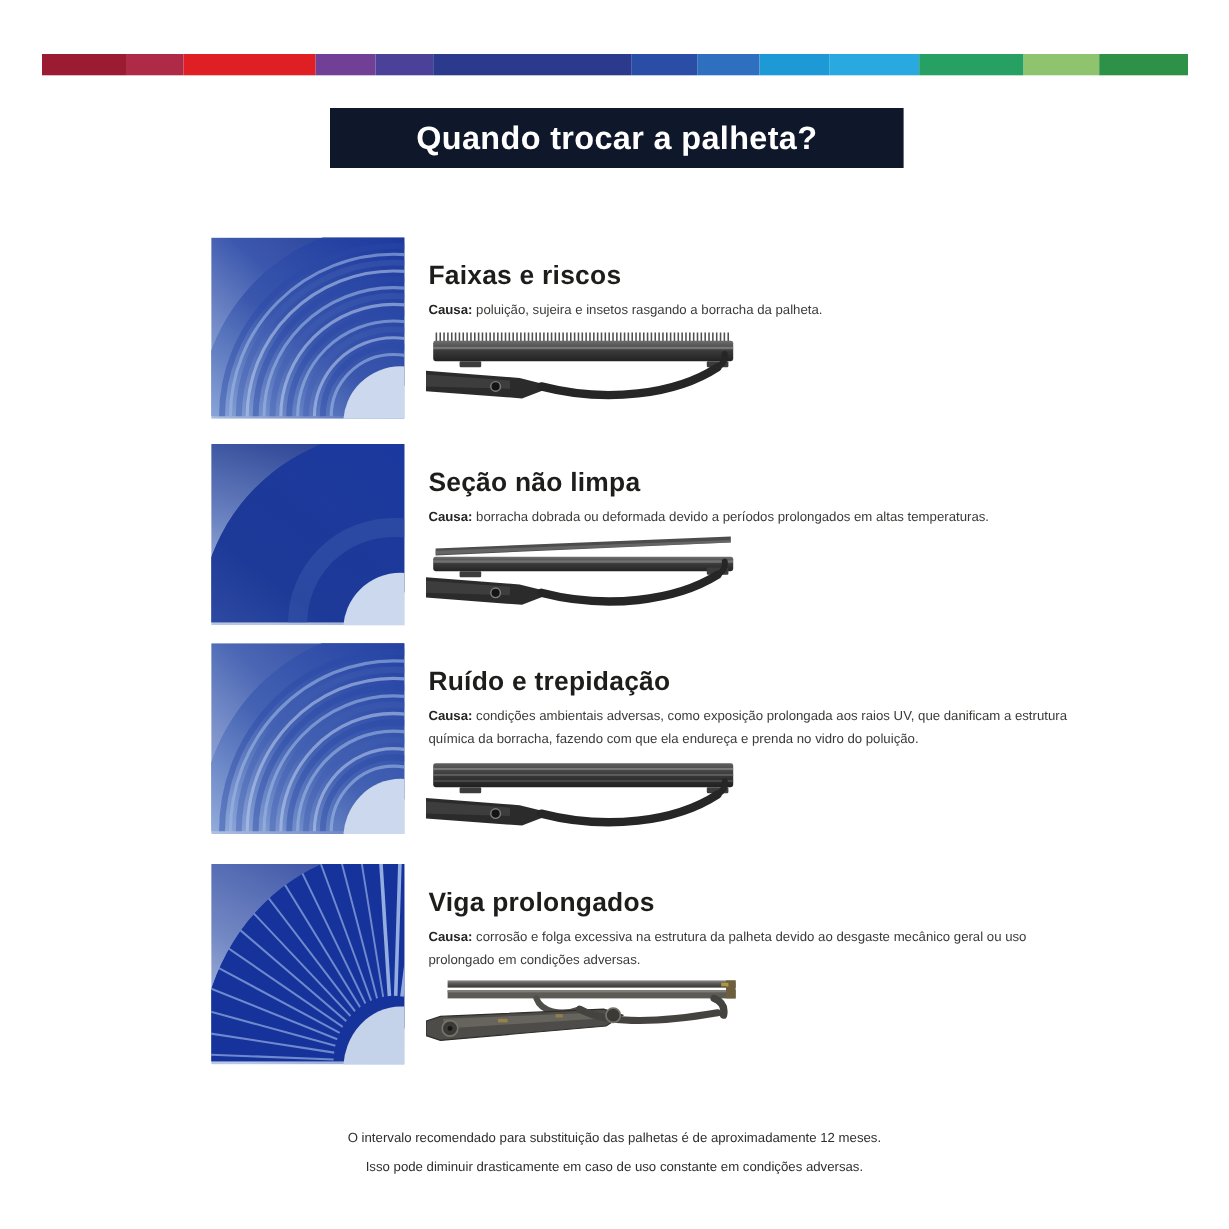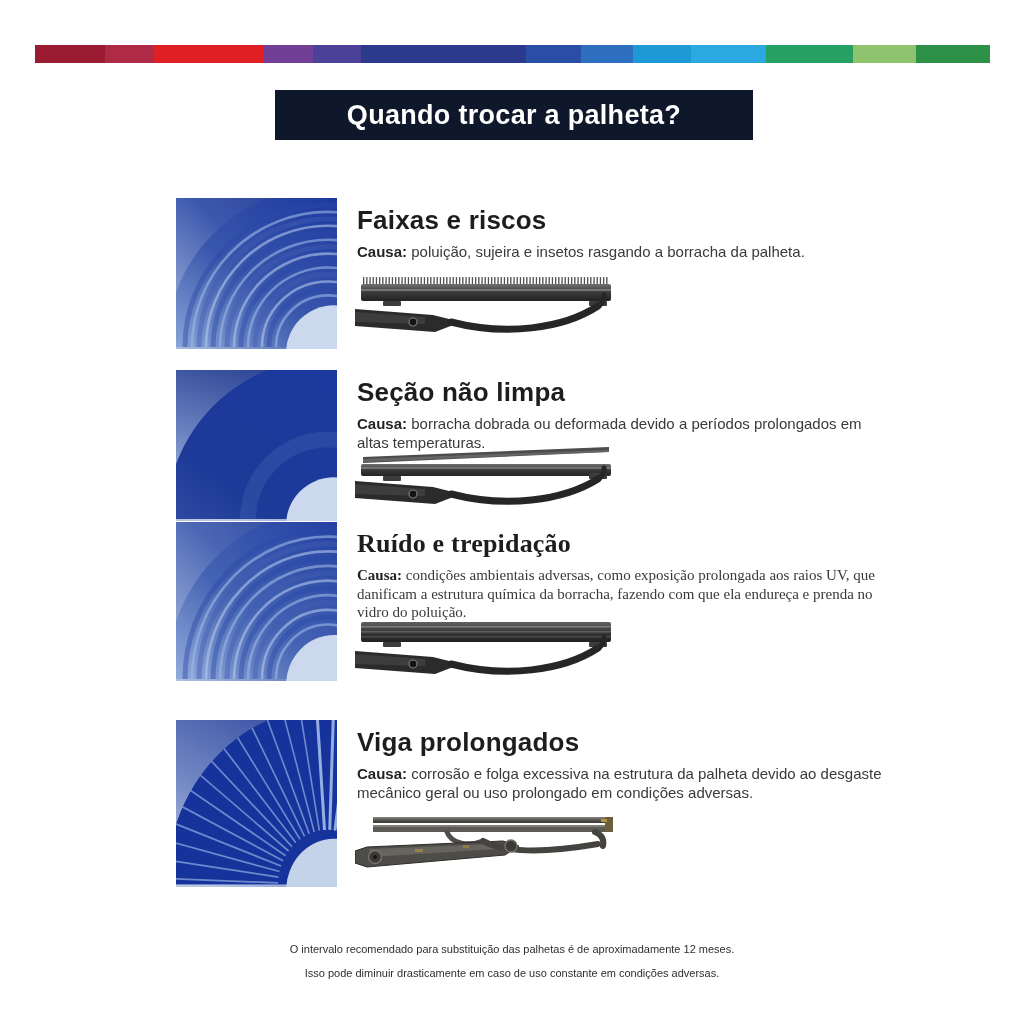--- a/index.html
+++ b/index.html
@@ -15,32 +15,32 @@
   .banner {
     position:absolute; left:275px; top:90px; width:478px; height:50px;
     background:#0f172a; color:#ffffff; display:flex; align-items:center; justify-content:center;
     font-size:27px; font-weight:700; letter-spacing:.3px;
   }
 
   
   .section { position:absolute; left:176px; width:716px; }
   .sec-0 { top:198px; height:152px; }
   .sec-1 { top:370px; height:152px; }
-  .sec-2 { top:522px; height:160px;font-family:Liberation Serif, serif; }
+  .sec-2 { top:536px; height:160px; }
   .sec-3 { top:720px; height:168px; }
 
   .glass { position:absolute; left:0; top:0; width:161px; }
   .glass svg { display:block; width:161px; }
   .sec-0 .glass svg, .sec-1 .glass svg { height:151px; }
   .sec-2 .glass svg { height:159px; }
   .sec-3 .glass svg { height:167px; }
 
   .content { position:absolute; left:181px; top:3px; width:535px; }
-  .title { margin:4px 0 7px 0; font-size:26px; font-weight:800; color:#1d1d1b; letter-spacing:.2px; }
-  .cause { margin:0; font-size:15px; line-height:18.5px; color:#3a3a38; }
+  .title { margin:16px 0 7px 0; font-size:22px; font-weight:800; color:#1d1d1b; letter-spacing:.2px; }
+  .cause { margin:0; font-size:11px; line-height:18.5px; color:#3a3a38; }
   .cause .label { font-weight:700; color:#242422; }
 
   .wiper { position:absolute; left:179px; width:262px; }
   .wiper svg { display:block; width:262px; height:70px; }
   .sec-0 .wiper { top:77px; }
   .sec-1 .wiper { top:75px; }
   .sec-2 .wiper { top:96px; }
   .sec-3 .wiper { top:91px; }
 
   .footer {

